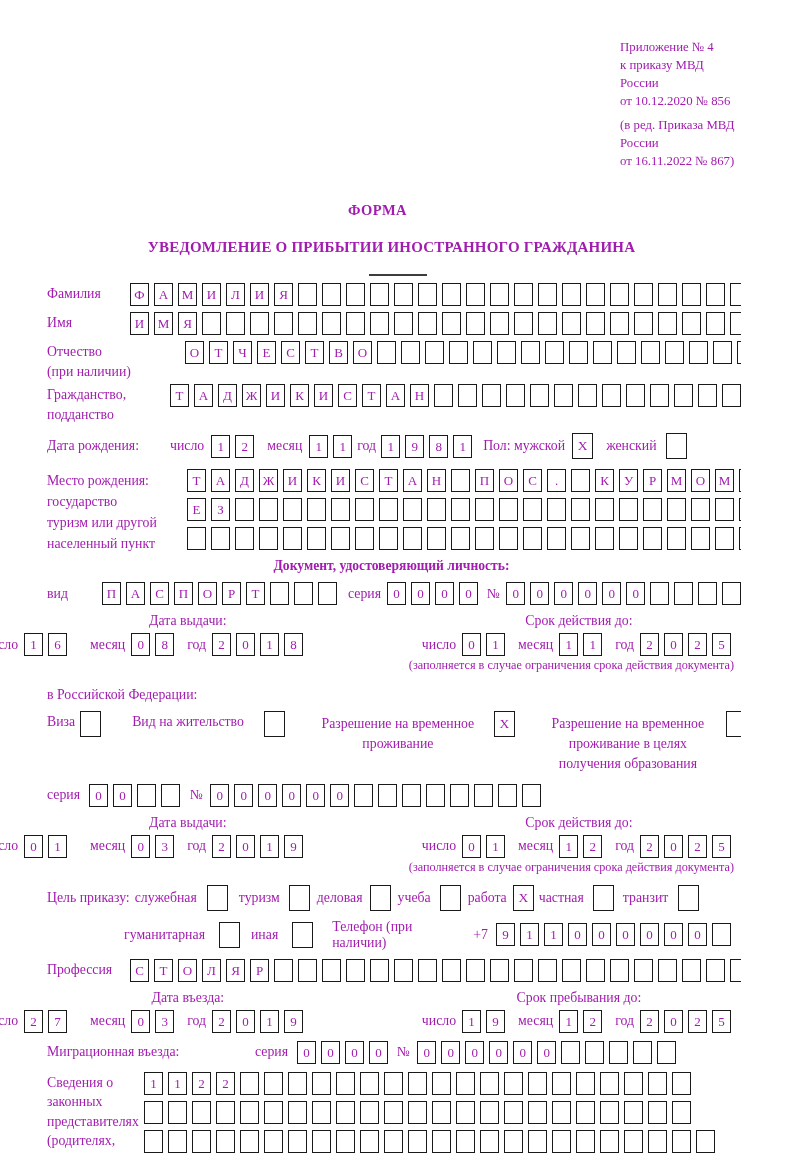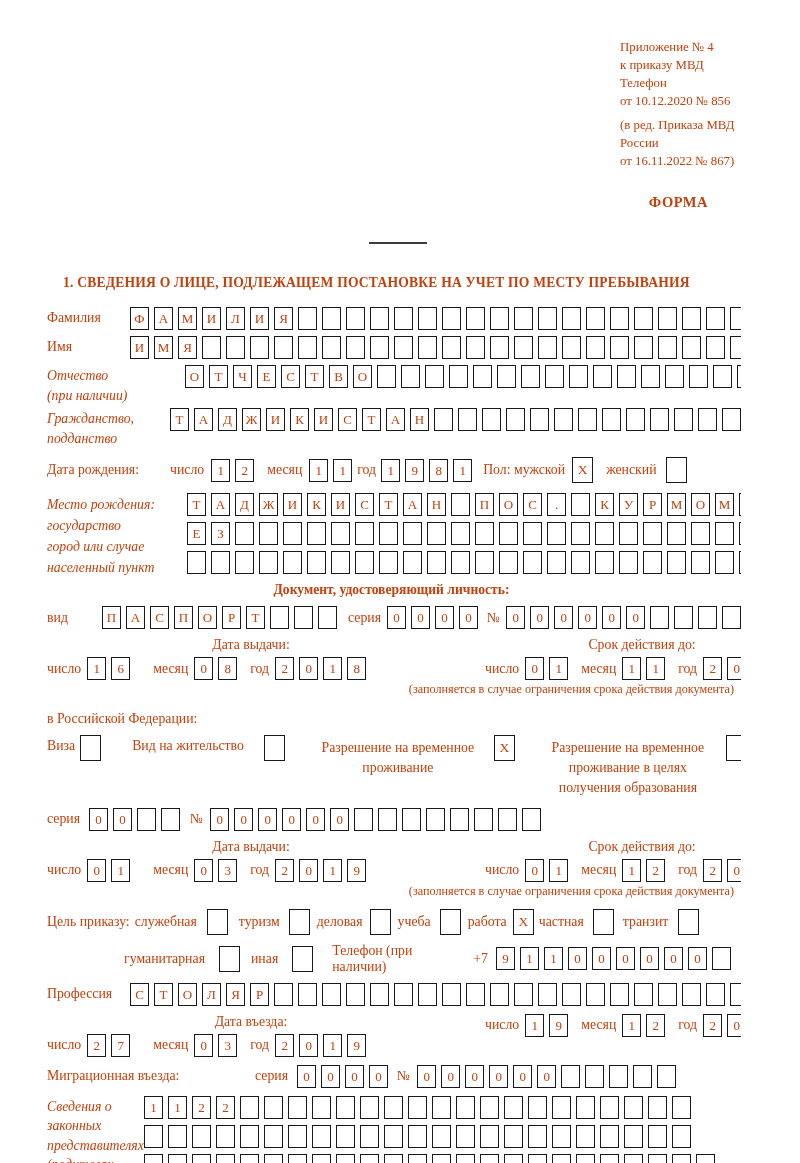--- a/index.html
+++ b/index.html
@@ -1,76 +1,76 @@
 <!DOCTYPE html>
 <html><head>
 <meta charset="utf-8">
 <style>
   html,body{margin:0;padding:0;background:#ffffff;}
   .page{
     width:741px;height:1163px;box-sizing:border-box;
     padding:38px 5px 10px 47px;
     font-family:"Liberation Serif","DejaVu Serif",serif;
-    color:#c2410c;font-size:13.8px;overflow:hidden;position:relative;background:#fff;
+    color:#a21caf;font-size:13.8px;overflow:hidden;position:relative;background:#fff;
   }
   
   .hdr{margin-left:573px;font-size:12.8px;line-height:1.42;}
   .hdr .sub{margin-top:5px;}
-  .forma{text-align:right;padding-right:28px;font-weight:bold;font-size:14.5px;margin-top:24px;letter-spacing:.5px;}
+  .forma{text-align:center;padding-right:28px;font-weight:bold;font-size:14.5px;margin-top:32px;letter-spacing:.5px;}
   
   .title{text-align:center;font-weight:bold;font-size:15px;margin-top:16px;line-height:1.6;letter-spacing:.2px;}
   .blank-line{display:inline-block;width:58px;height:4px;border-bottom:2.4px solid #3d3d3d;margin-left:12px;}
   .sec{font-weight:bold;font-size:13.6px;margin-top:24px;margin-bottom:16px;padding-left:16px;letter-spacing:.2px;}
   
   .frow{display:flex;align-items:flex-start;margin-bottom:6px;}
   .vcent{align-items:center;}
   .lbl{flex:none;padding-top:3px;}
-  .lbl-col{flex:none;line-height:20px;padding-top:1px;font-style:italic;}
+  .lbl-col{flex:none;line-height:20px;padding-top:1px;}
   .cells{display:flex;flex:none;}
   .cell{
     flex:none;box-sizing:border-box;width:19px;height:23px;
     border:1.7px solid #191919;margin-right:5px;background:#fff;
     display:flex;align-items:center;justify-content:center;
     font-size:13px;line-height:1;
   }
   .big .cell{width:21px;height:26px;font-size:13.5px;}
   .mb6{margin-bottom:6px;}
   .center-b{text-align:center;font-weight:bold;font-size:13.6px;margin:4px 0 8px 0;}
   
-  .dates{display:flex;margin-bottom:2px;}
+  .dates{display:flex;margin-bottom:2px;justify-content:flex-end;}
   .dcol-l{width:408px;flex:none;}
   .dcol-r{flex:1;padding-left:30px;box-sizing:border-box;}
   .dhead{text-align:center;margin-bottom:4px;}
   .dline{display:flex;align-items:center;}
   .dline .t{margin-right:6px;}
   .g18{margin-left:18px;}
   .g8{margin-left:8px;}
   .note{font-size:12.2px;text-align:right;margin:2px 2px 10px 0;}
   .opt-lbl{flex:none;padding-top:3px;}
   .opt-wrap{flex:none;text-align:center;line-height:1.45;padding-top:3px;}
 </style>
 </head>
 <body>
 
 <div class="page">
 
   <div class="hdr">
     <div>Приложение № 4</div>
-    <div>к приказу МВД Телефон</div>
+    <div>к приказу МВД России</div>
     <div>от 10.12.2020 № 856</div>
     <div class="sub">(в ред. Приказа МВД России</div>
     <div>от 16.11.2022 № 867)</div>
   </div>
   <div class="forma">ФОРМА</div>
 
   <div class="title">
+    <div>УВЕДОМЛЕНИЕ О ПРИБЫТИИ ИНОСТРАННОГО ГРАЖДАНИНА</div>
     <div><span class="blank-line"></span></div>
   </div>
 
-  <div class="sec">1. СВЕДЕНИЯ О ЛИЦЕ, ПОДЛЕЖАЩЕМ ПОСТАНОВКЕ НА УЧЕТ ПО МЕСТУ ПРЕБЫВАНИЯ</div>
 
   <div class="frow">
     <div class="lbl" style="width:83px">Фамилия</div>
     <div class="cells">
         <span class="cell">Ф</span>
         <span class="cell">А</span>
         <span class="cell">М</span>
         <span class="cell">И</span>
         <span class="cell">Л</span>
         <span class="cell">И</span>
@@ -223,21 +223,21 @@
     <span style="margin:0 9px 0 8px">женский</span>
     <span class="cells big">
         <span class="cell"></span>
       </span>
   </div>
 
   <div class="frow" style="margin-bottom:2px">
     <div class="lbl-col" style="width:140px;line-height:21px">
       <div>Место рождения:</div>
       <div>государство</div>
-      <div>город или случае</div>
+      <div>туризм или другой</div>
       <div>населенный пункт</div>
     </div>
     <div>
       <div class="cells mb6">
           <span class="cell">Т</span>
           <span class="cell">А</span>
           <span class="cell">Д</span>
           <span class="cell">Ж</span>
           <span class="cell">И</span>
           <span class="cell">К</span>
@@ -604,20 +604,21 @@
         <span class="t g8">год</span>
         <span class="cells">
             <span class="cell">2</span>
             <span class="cell">0</span>
             <span class="cell">1</span>
             <span class="cell">9</span>
           </span>
       </div>
     </div>
     <div class="dcol-r">
+      <div class="dhead">Срок пребывания до:</div>
       <div class="dline">
         <span class="t">число</span>
         <span class="cells">
             <span class="cell">1</span>
             <span class="cell">9</span>
           </span>
         <span class="t g8">месяц</span>
         <span class="cells">
             <span class="cell">1</span>
             <span class="cell">2</span>

